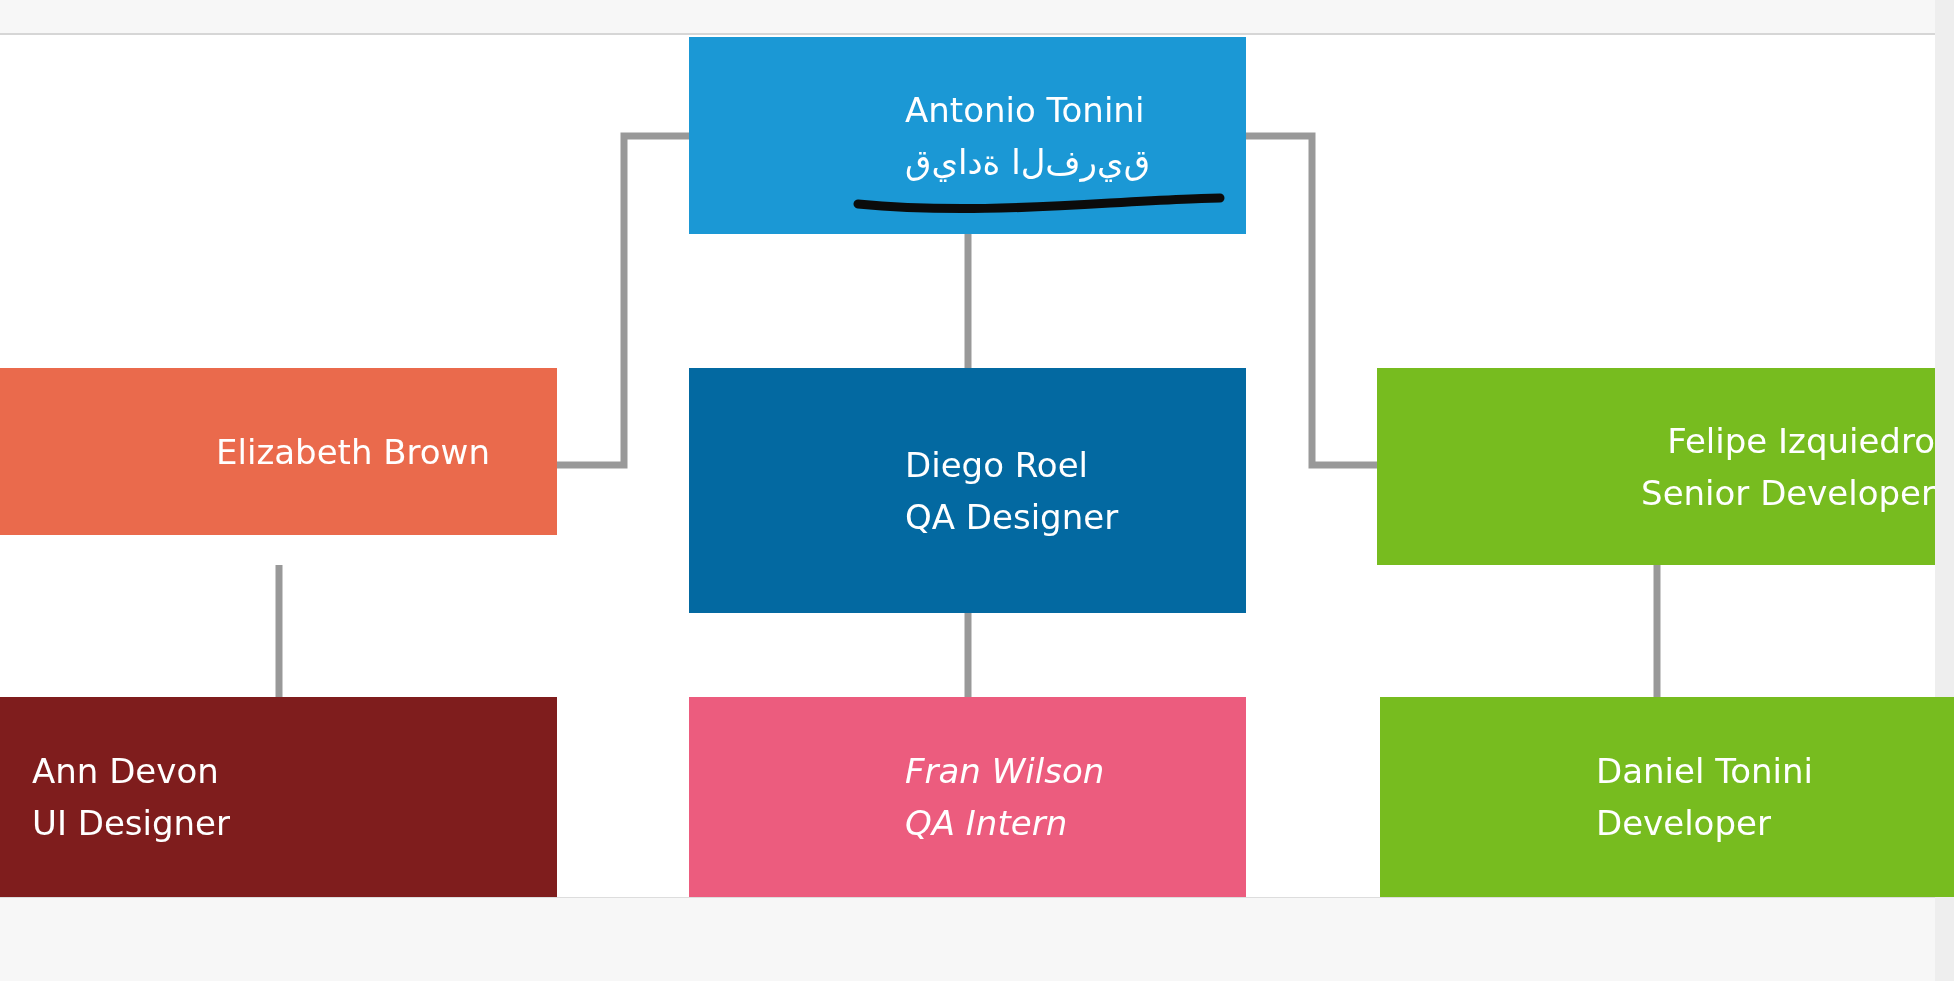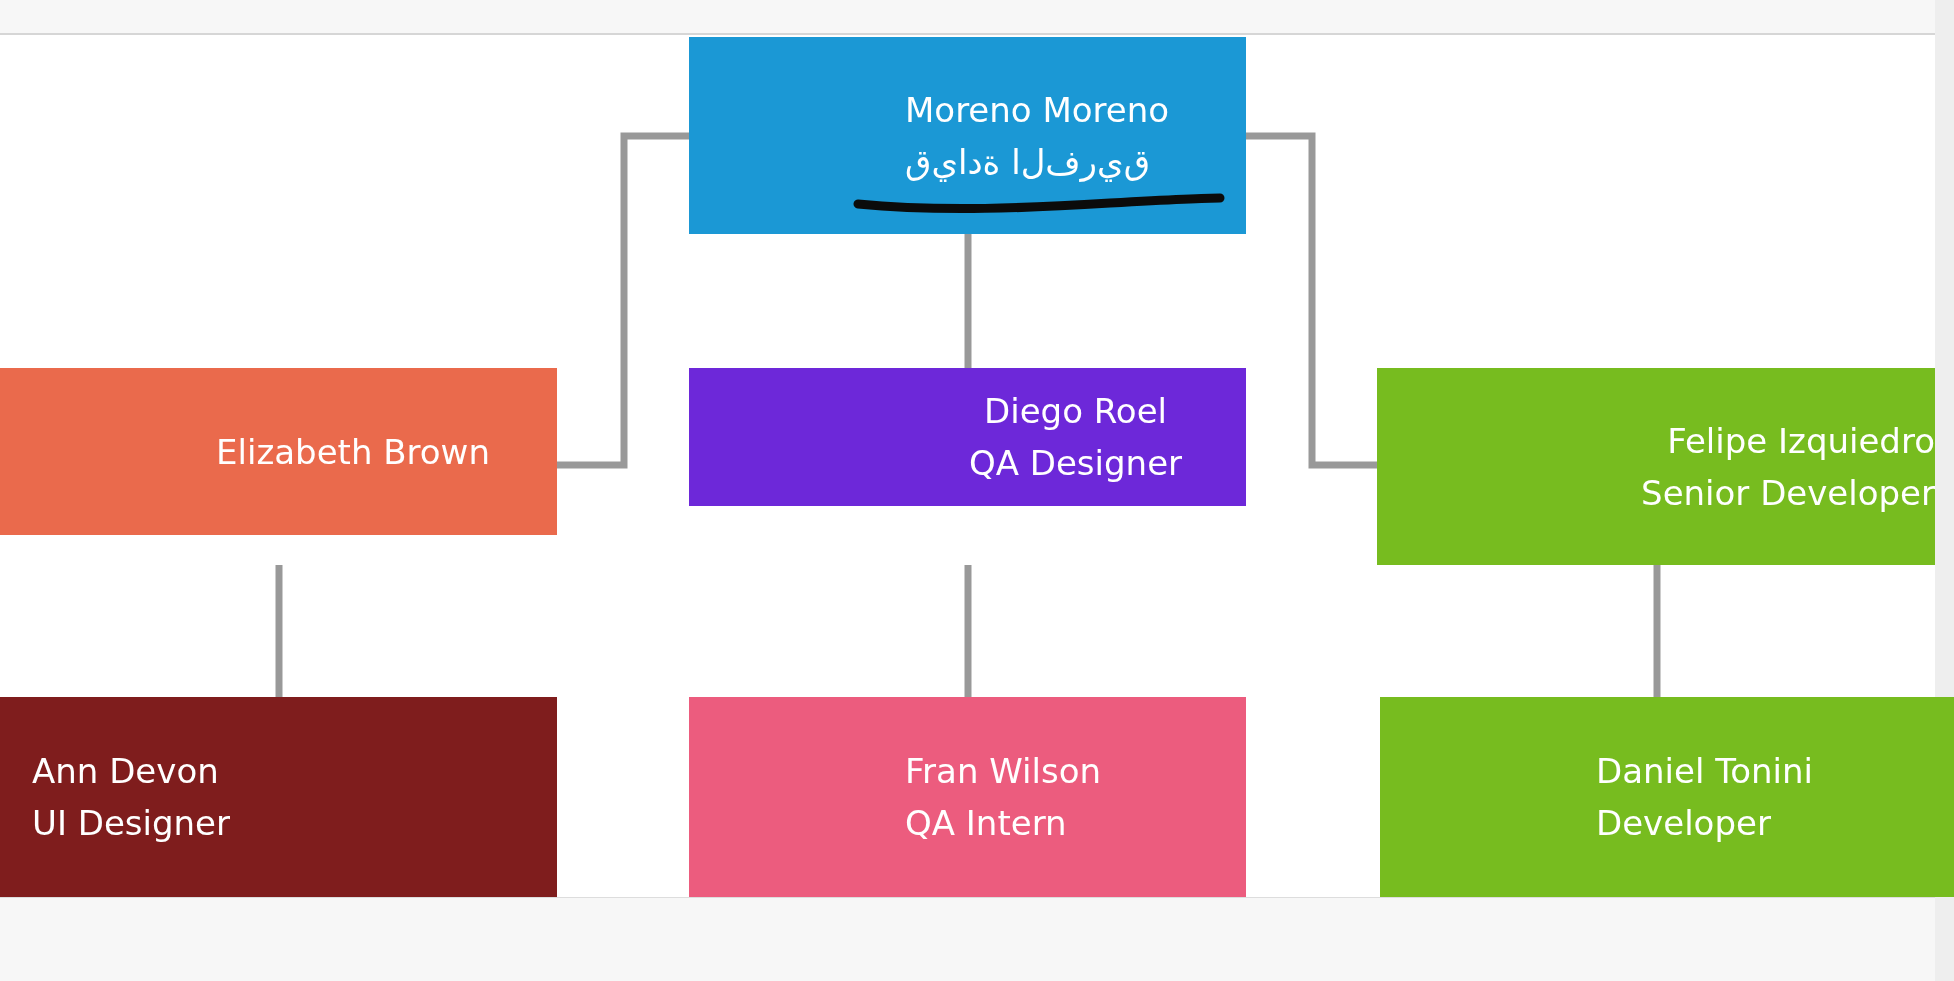--- a/index.html
+++ b/index.html
@@ -95,39 +95,39 @@
       <polyline points="968,234 968,368" stroke="#999999"></polyline>
       <polyline points="689,136 624,136 624,465 557,465" stroke="#999999"></polyline>
       <polyline points="1246,136 1312,136 1312,465 1377,465" stroke="#999999"></polyline>
       <polyline points="279,565 279,697" stroke="#999999"></polyline>
       <polyline points="968,565 968,697" stroke="#999999"></polyline>
       <polyline points="1657,565 1657,697" stroke="#999999"></polyline>
     </svg>
 
   <div id="nodes-layer">
       <div class="node" style="left: 689px; top: 37px; width: 557px; height: 197px; background: rgb(27, 152, 213); color: rgb(255, 255, 255);">
-    <div class="node-name">Moreno Moreno</div>
+    <div class="node-name">Antonio Tonini</div>
     <div class="node-title unshaped">ق‌ي‌ا‌د‌ة ا‌ل‌ف‌ر‌ي‌ق</div>
   </div>
       <div class="node" style="left: 0px; top: 368px; width: 557px; height: 167px; background: rgb(234, 106, 76); color: rgb(255, 255, 255);">
     <div class="node-name">Elizabeth Brown</div>
   </div>
-      <div class="node" style="left: 689px; top: 368px; width: 557px; height: 138px; background: #6d28d9; color: rgb(255, 255, 255); align-items: center;">
+      <div class="node" style="left: 689px; top: 368px; width: 557px; height: 245px; background: #0369a1; color: rgb(255, 255, 255);">
     <div class="node-name">Diego Roel</div>
     <div class="node-title">QA Designer</div>
   </div>
       <div class="node" style="left: 1377px; top: 368px; width: 558px; height: 197px; background: rgb(119, 188, 31); color: rgb(255, 255, 255); align-items: flex-end;">
     <div class="node-name">Felipe Izquiedro</div>
     <div class="node-title">Senior Developer</div>
   </div>
       <div class="node" style="left: 0px; top: 697px; width: 557px; height: 200px; background: #7f1d1d; color: rgb(255, 255, 255); padding-left: 32px;">
     <div class="node-name">Ann Devon</div>
     <div class="node-title">UI Designer</div>
   </div>
-      <div class="node" style="left: 689px; top: 697px; width: 557px; height: 200px; background: rgb(236, 92, 126); color: rgb(255, 255, 255);">
+      <div class="node" style="left: 689px; top: 697px; width: 557px; height: 200px; background: rgb(236, 92, 126); color: rgb(255, 255, 255); font-style: italic;">
     <div class="node-name">Fran Wilson</div>
     <div class="node-title">QA Intern</div>
   </div>
       <div class="node" style="left: 1380px; top: 697px; width: 606px; height: 200px; background: rgb(119, 188, 31); color: rgb(255, 255, 255);">
     <div class="node-name">Daniel Tonini</div>
     <div class="node-title">Developer</div>
   </div>
     </div>
 
   <svg class="annotation-layer" viewBox="0 0 1954 981" xmlns="http://www.w3.org/2000/svg">

